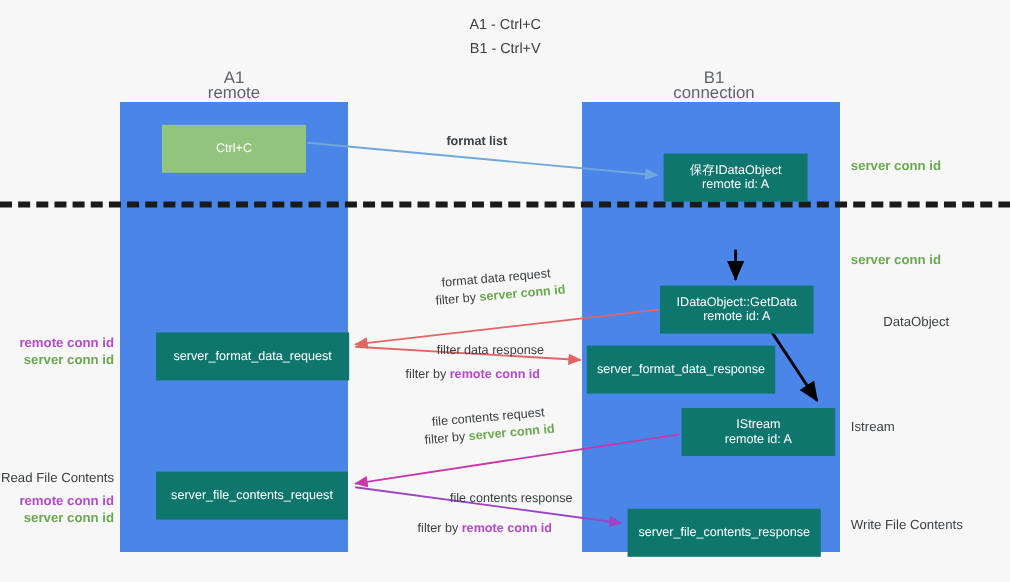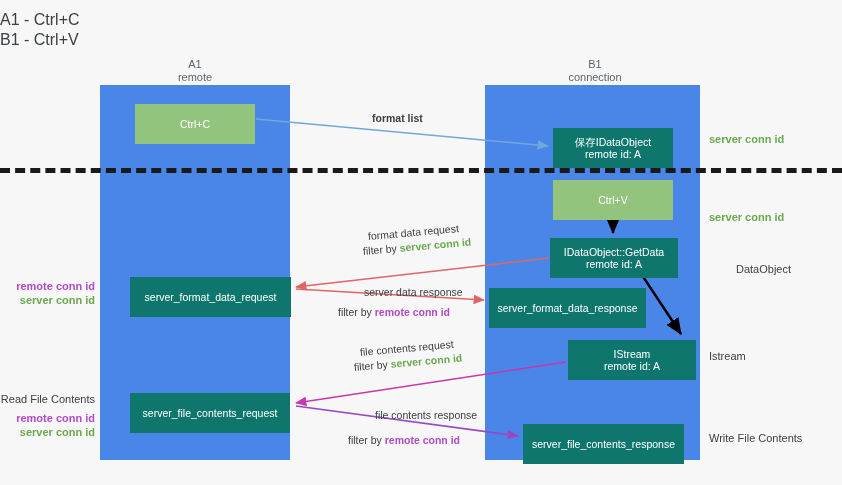--- a/index.html
+++ b/index.html
@@ -20,29 +20,30 @@
     left: 0; top: 0;
     width: 842px;
     height: 485px;
   }
   .abs { position: absolute; }
 
   
   #title {
     left: 0; top: 10px;
     width: 842px;
-    font-size: 16px;
+    text-align: center;
+    font-size: 12px;
     line-height: 20px;
     color: #3c4043;
     white-space: pre-line;
   }
 
   
   .col-head {
-    font-size: 11px;
+    font-size: 14px;
     line-height: 13px;
     text-align: center;
     color: #5f6368;
     white-space: pre-line;
   }
   #head-a1 { left: 130px; top: 58px; width: 130px; }
   #head-b1 { left: 530px; top: 58px; width: 130px; }
 
   
   .lane {
@@ -188,21 +189,20 @@
     <line x1="566" y1="362" x2="296" y2="403" stroke="#c837ab" stroke-width="1.6" marker-end="url(#ah-magenta)"></line>
 
     <line x1="296" y1="406" x2="518" y2="436" stroke="#9c45c4" stroke-width="1.6" marker-end="url(#ah-purple)"></line>
   </svg>
 
   <div class="abs" id="divider"></div>
 
   <div class="abs box green" id="box-ctrlc">Ctrl+C</div>
   <div class="abs box orange" id="box-idata">保存IDataObject
 remote id: A</div>
-  <div class="abs box green" id="box-ctrlv">Ctrl+V</div>
   <div class="abs box orange" id="box-getdata">IDataObject::GetData
 remote id: A</div>
   <div class="abs box orange" id="box-istream">IStream
 remote id: A</div>
 
   <div class="abs box orange" id="box-fmt-req">server_format_data_request</div>
   <div class="abs box orange" id="box-fmt-resp">server_format_data_response</div>
   <div class="abs box orange" id="box-file-resp">server_file_contents_response</div>
   <div class="abs box orange" id="box-file-req">server_file_contents_request</div>
 
@@ -220,21 +220,21 @@
   <div class="abs left-label" id="lbl-left-conn2">
     <div class="purple">remote conn id</div>
     <div class="green-t">server conn id</div>
   </div>
 
   <div class="abs ann" id="ann-format-list">format list</div>
 
   <div class="abs ann" id="ann-fdr-1">format data request</div>
   <div class="abs ann" id="ann-fdr-2"><span>filter by </span><b class="green-t">server conn id</b></div>
 
-  <div class="abs ann" id="ann-fdresp-1">server data response</div>
+  <div class="abs ann" id="ann-fdresp-1">filter data response</div>
   <div class="abs ann" id="ann-fdresp-2"><span>filter by </span><b class="purple">remote conn id</b></div>
 
   <div class="abs ann" id="ann-fcr-1">file contents request</div>
   <div class="abs ann" id="ann-fcr-2"><span>filter by </span><b class="green-t">server conn id</b></div>
 
   <div class="abs ann" id="ann-fcresp-1">file contents response</div>
   <div class="abs ann" id="ann-fcresp-2"><span>filter by </span><b class="purple">remote conn id</b></div>
 
 </div>
 

